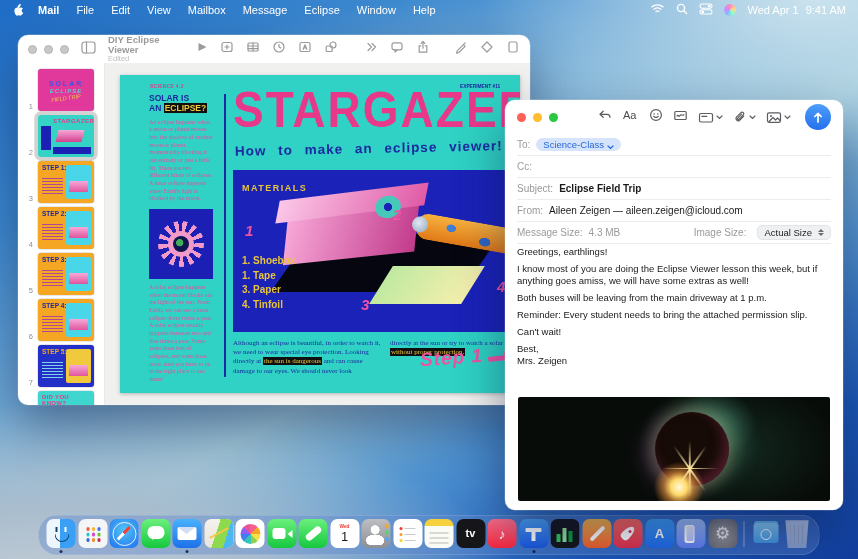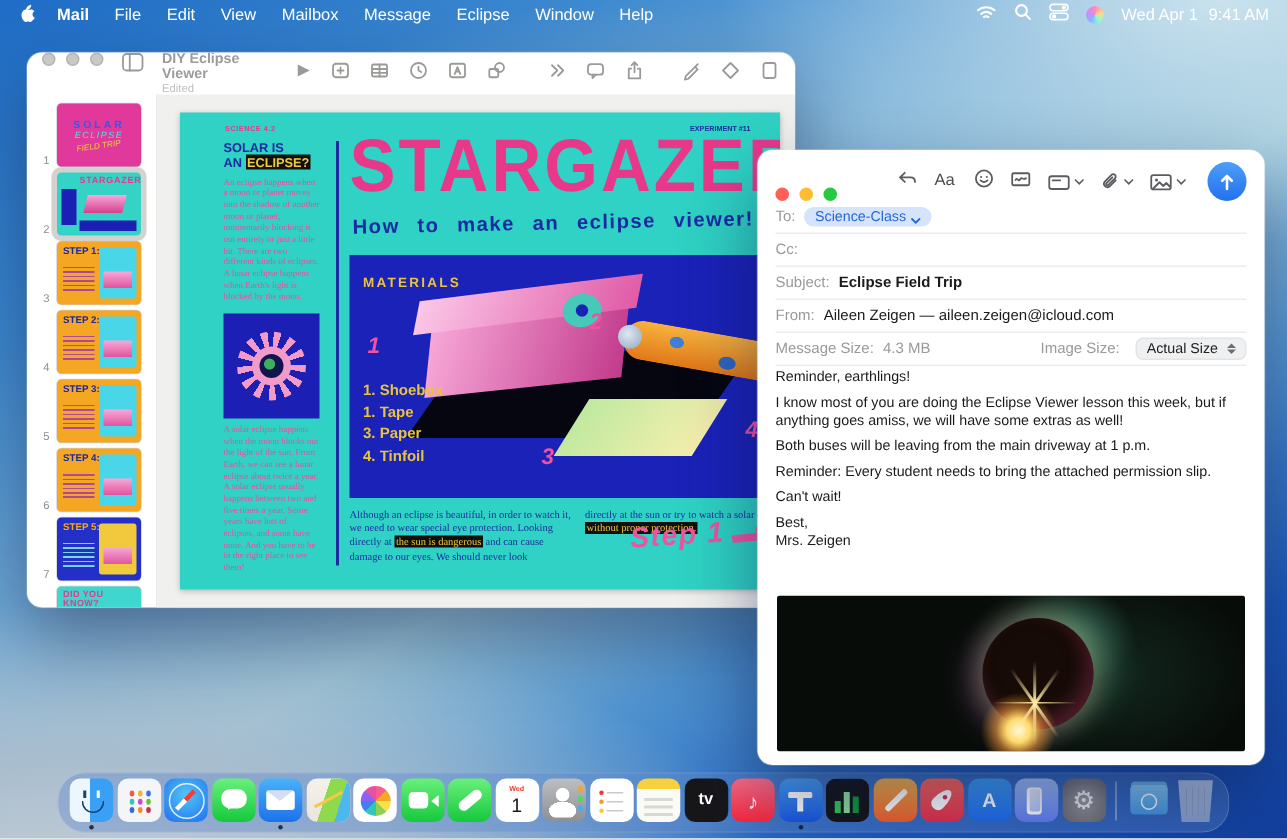--- a/index.html
+++ b/index.html
@@ -23,21 +23,21 @@
 
 
 .window{position:absolute;background:#fff;border-radius:10px;box-shadow:0 22px 50px rgba(8,20,60,.45),0 0 0 .5px rgba(255,255,255,.4)}
 .lights{display:flex;gap:7px}
 .light{width:9px;height:9px;border-radius:50%}
 .gray .light{background:#c9c8c6;border:.5px solid #b5b4b2}
 .l-red{background:#ff5f57}.l-yellow{background:#febc2e}.l-green{background:#28c840}
 
 
 #keynote{left:18px;top:35px;width:512px;height:370px;z-index:2}
-#kn-titlebar{height:28px;display:flex;padding:0 10px;gap:4px}
+#kn-titlebar{height:28px;display:flex;align-items:center;padding:0 10px;gap:4px}
 #kn-title-block{margin-left:8px;line-height:1.05}
 #kn-title{font-size:9.5px;font-weight:bold;color:#9b9b99}
 #kn-status{font-size:7.5px;color:#bdbdbb}
 .ki{stroke:#9a9a98;fill:none;stroke-width:1.2;stroke-linecap:round;stroke-linejoin:round}
 #kn-tools{display:flex;align-items:center;gap:12px;margin-left:22px;flex:1}
 #kn-body{display:flex;height:342px}
 #kn-sidebar{width:87px;border-right:1px solid #e9e9e7;padding-top:6px;overflow:hidden}
 .thumb-row{display:flex;align-items:flex-end;margin-bottom:4px}
 .thumb-num{width:15px;text-align:right;margin-right:5px;font-size:7.5px;color:#8e8e8c}
 .thumb{width:56px;height:42px;border-radius:3px;position:relative;overflow:hidden;box-shadow:0 0 0 .5px rgba(0,0,0,.18)}
@@ -93,21 +93,21 @@
 #ill-tape{left:142px;top:26px;width:26px;height:22px;border-radius:50%;background:radial-gradient(circle at 50% 50%,#1a22b8 0 22%,#46c9b8 26% 100%);transform:rotate(-14deg)}
 .caution{position:absolute;top:264px;font-size:7px;line-height:1.32;color:#1b2aa0}
 #caution-left{left:113px;width:148px}
 #caution-right{left:270px;width:150px}
 #step1{position:absolute;left:300px;top:272px;display:flex;align-items:center;gap:5px;color:#f052a2}
 #step1 .step-word{font-size:19px;font-weight:800;font-style:italic;letter-spacing:1px;transform:rotate(-4deg)}
 .step-arrow{width:30px;height:14px;background:#f052a2;clip-path:polygon(0 32%,55% 32%,55% 0,100% 50%,55% 100%,55% 68%,0 68%);transform:rotate(-6deg)}
 
 
 #mail{left:505px;top:100px;width:338px;height:410px;z-index:3}
-#mail-toolbar{height:34px;display:flex;align-items:flex-end;padding:0 12px;gap:9px}
+#mail-toolbar{height:34px;display:flex;align-items:center;padding:0 12px;gap:9px}
 .mi{stroke:#5c5c60;fill:none;stroke-width:1.2;stroke-linecap:round;stroke-linejoin:round}
 .mi-group{display:flex;align-items:center;gap:2px}
 #mail-tools{display:flex;align-items:center;gap:10px;margin-left:auto}
 #send-btn{width:26px;height:26px;border-radius:50%;background:linear-gradient(#4d9ef8,#2470ee);display:flex;align-items:center;justify-content:center;margin-left:4px}
 .mail-row{display:flex;align-items:center;height:22px;margin:0 12px;border-bottom:1px solid #ececec;font-size:10px}
 .mlabel{color:#9a9a9e;margin-right:6px}
 .mvalue{color:#1a1a1c}
 .subj{font-weight:700}
 .token{display:inline-flex;align-items:flex-end;gap:3px;background:#d6e4fb;color:#2667d9;border-radius:9px;padding:1px 7px;font-size:9.5px}
 #size-row{justify-content:flex-start}
@@ -511,21 +511,21 @@
         <span class="select-pill">
           <span>Actual Size</span>
           <span class="updown">
               <i class="up"></i>
               <i class="dn"></i>
             </span>
         </span>
       </span>
     </div>
     <div id="mail-body">
-        <p class="mail-para">Reminder, earthlings!</p>
+        <p class="mail-para">Greetings, earthlings!</p>
         <p class="mail-para">I know most of you are doing the Eclipse Viewer lesson this week, but if anything goes amiss, we will have some extras as well!</p>
         <p class="mail-para">Both buses will be leaving from the main driveway at 1 p.m.</p>
         <p class="mail-para">Reminder: Every student needs to bring the attached permission slip.</p>
         <p class="mail-para">Can't wait!</p>
         <p class="mail-para">Best,<br>Mrs. Zeigen</p>
       </div>
     <div id="mail-photo">
       <div class="moon"></div>
       <div class="flare"></div>
       <div class="ray"></div>

